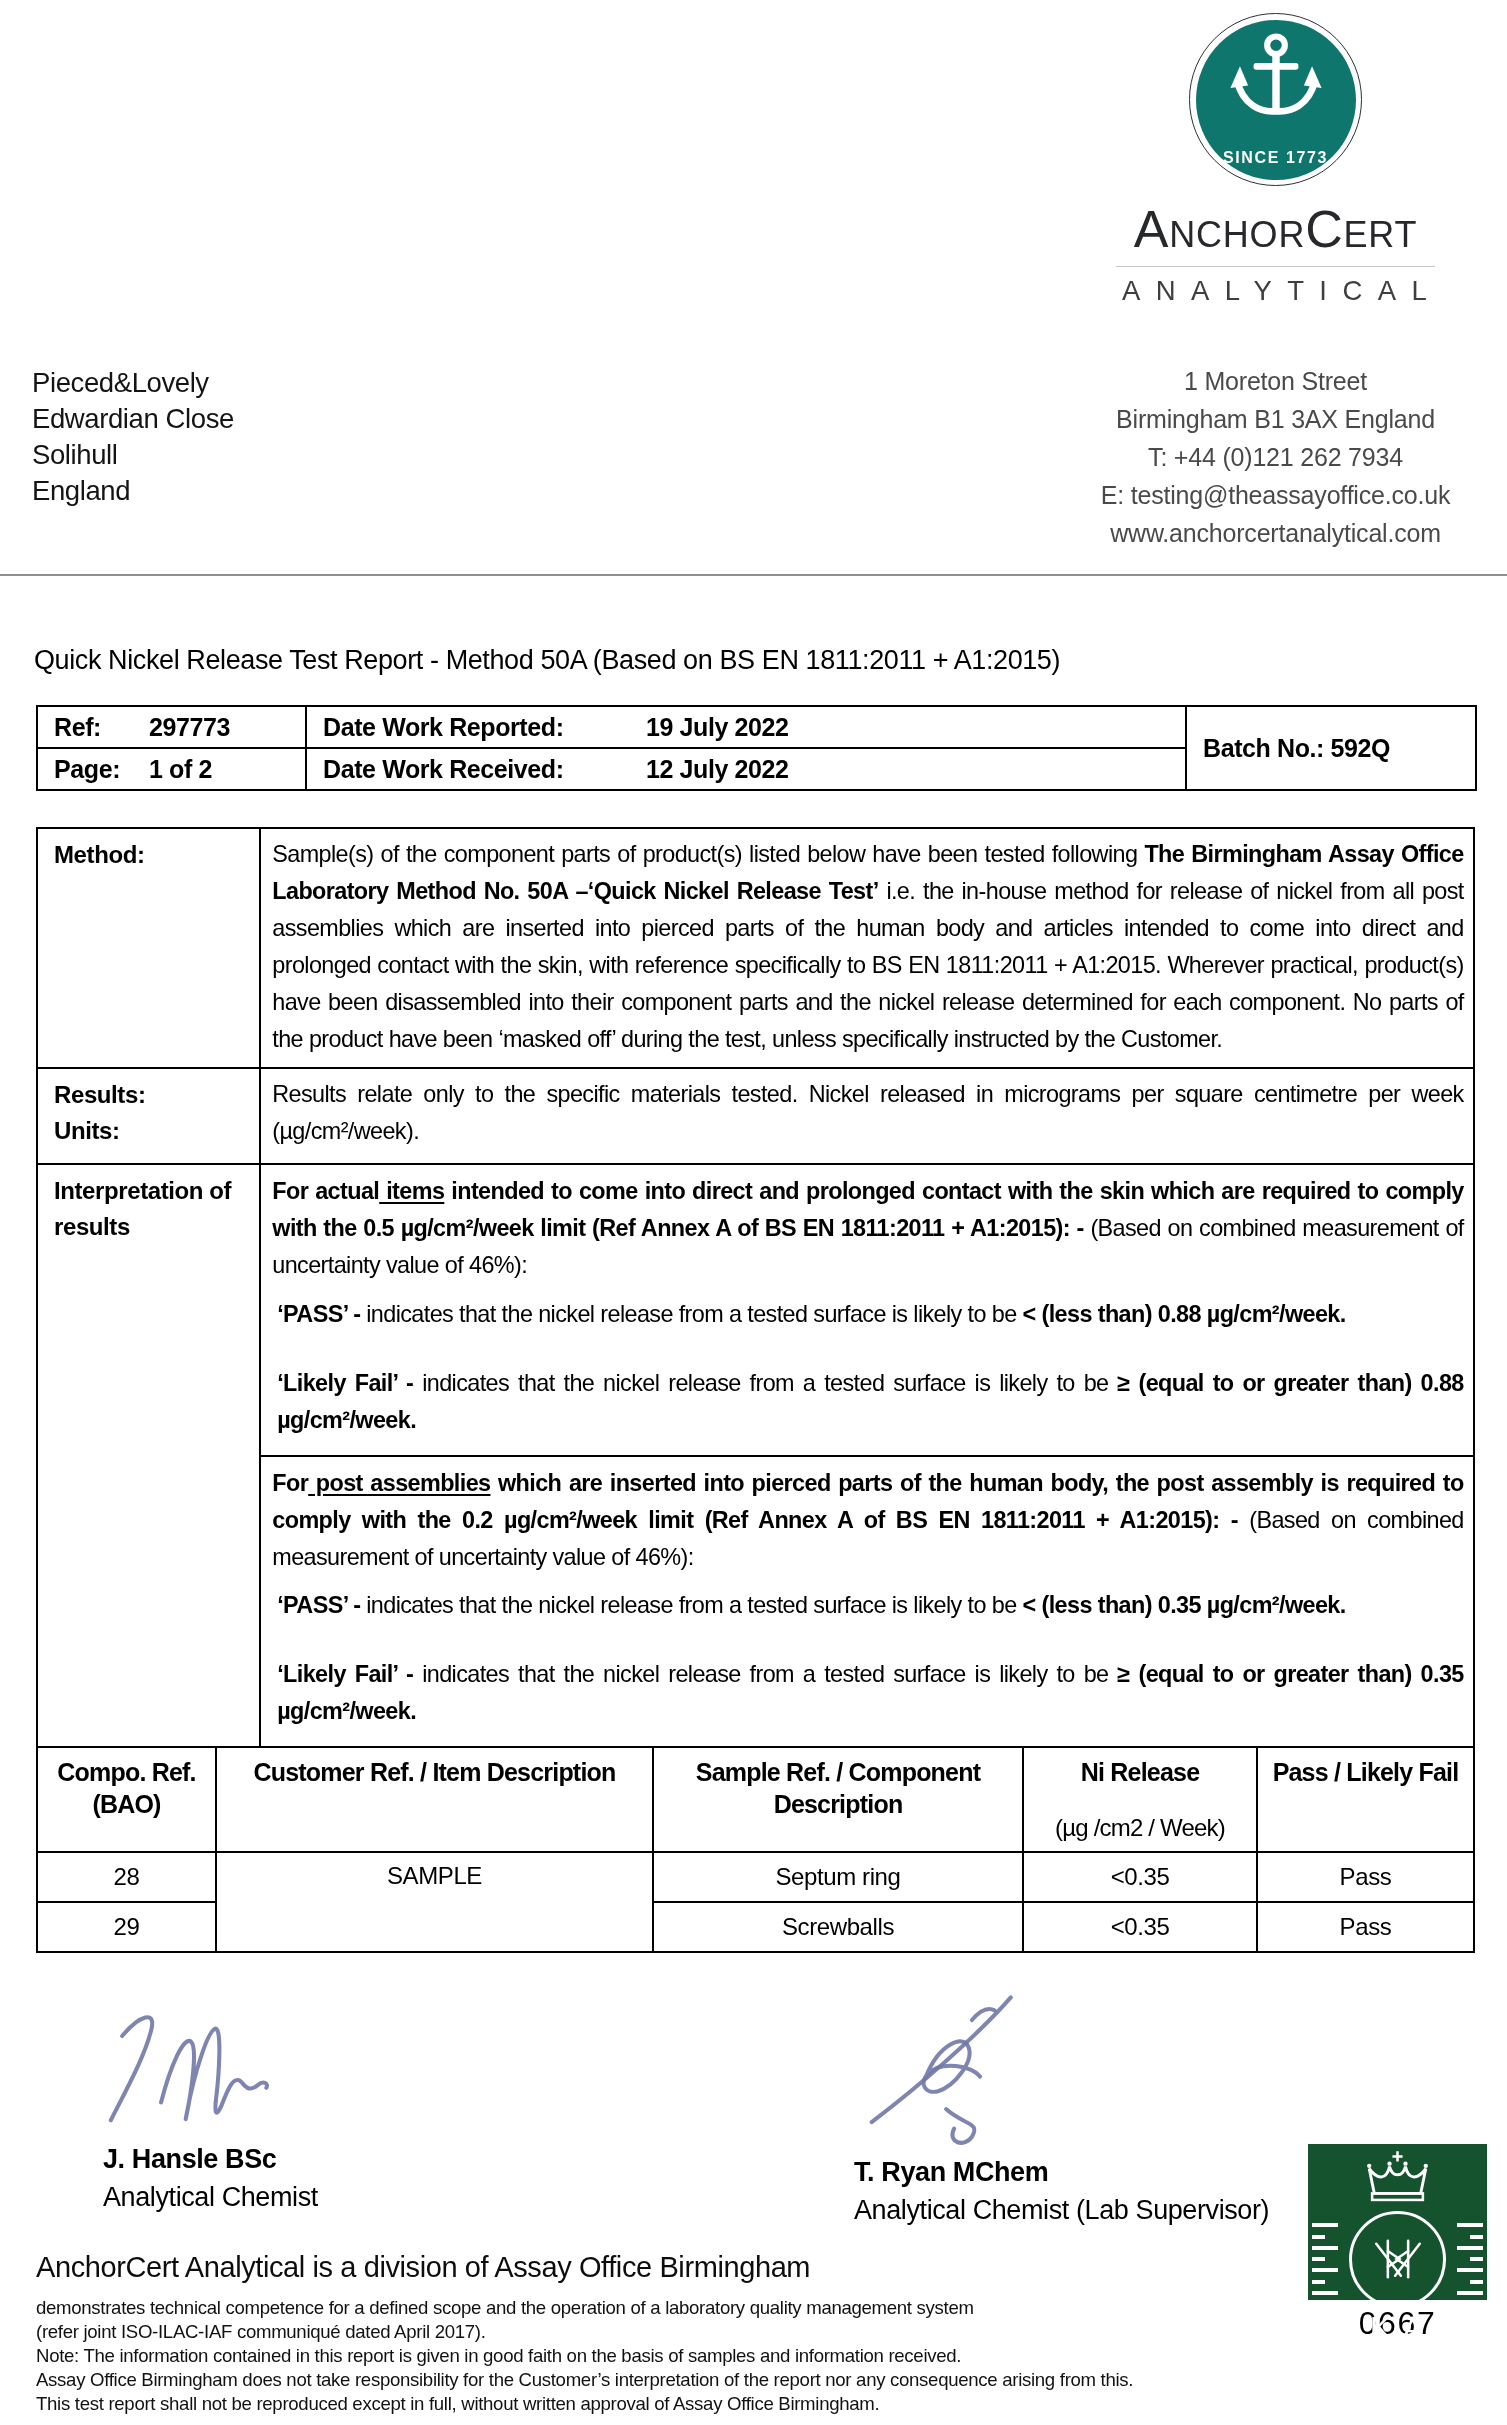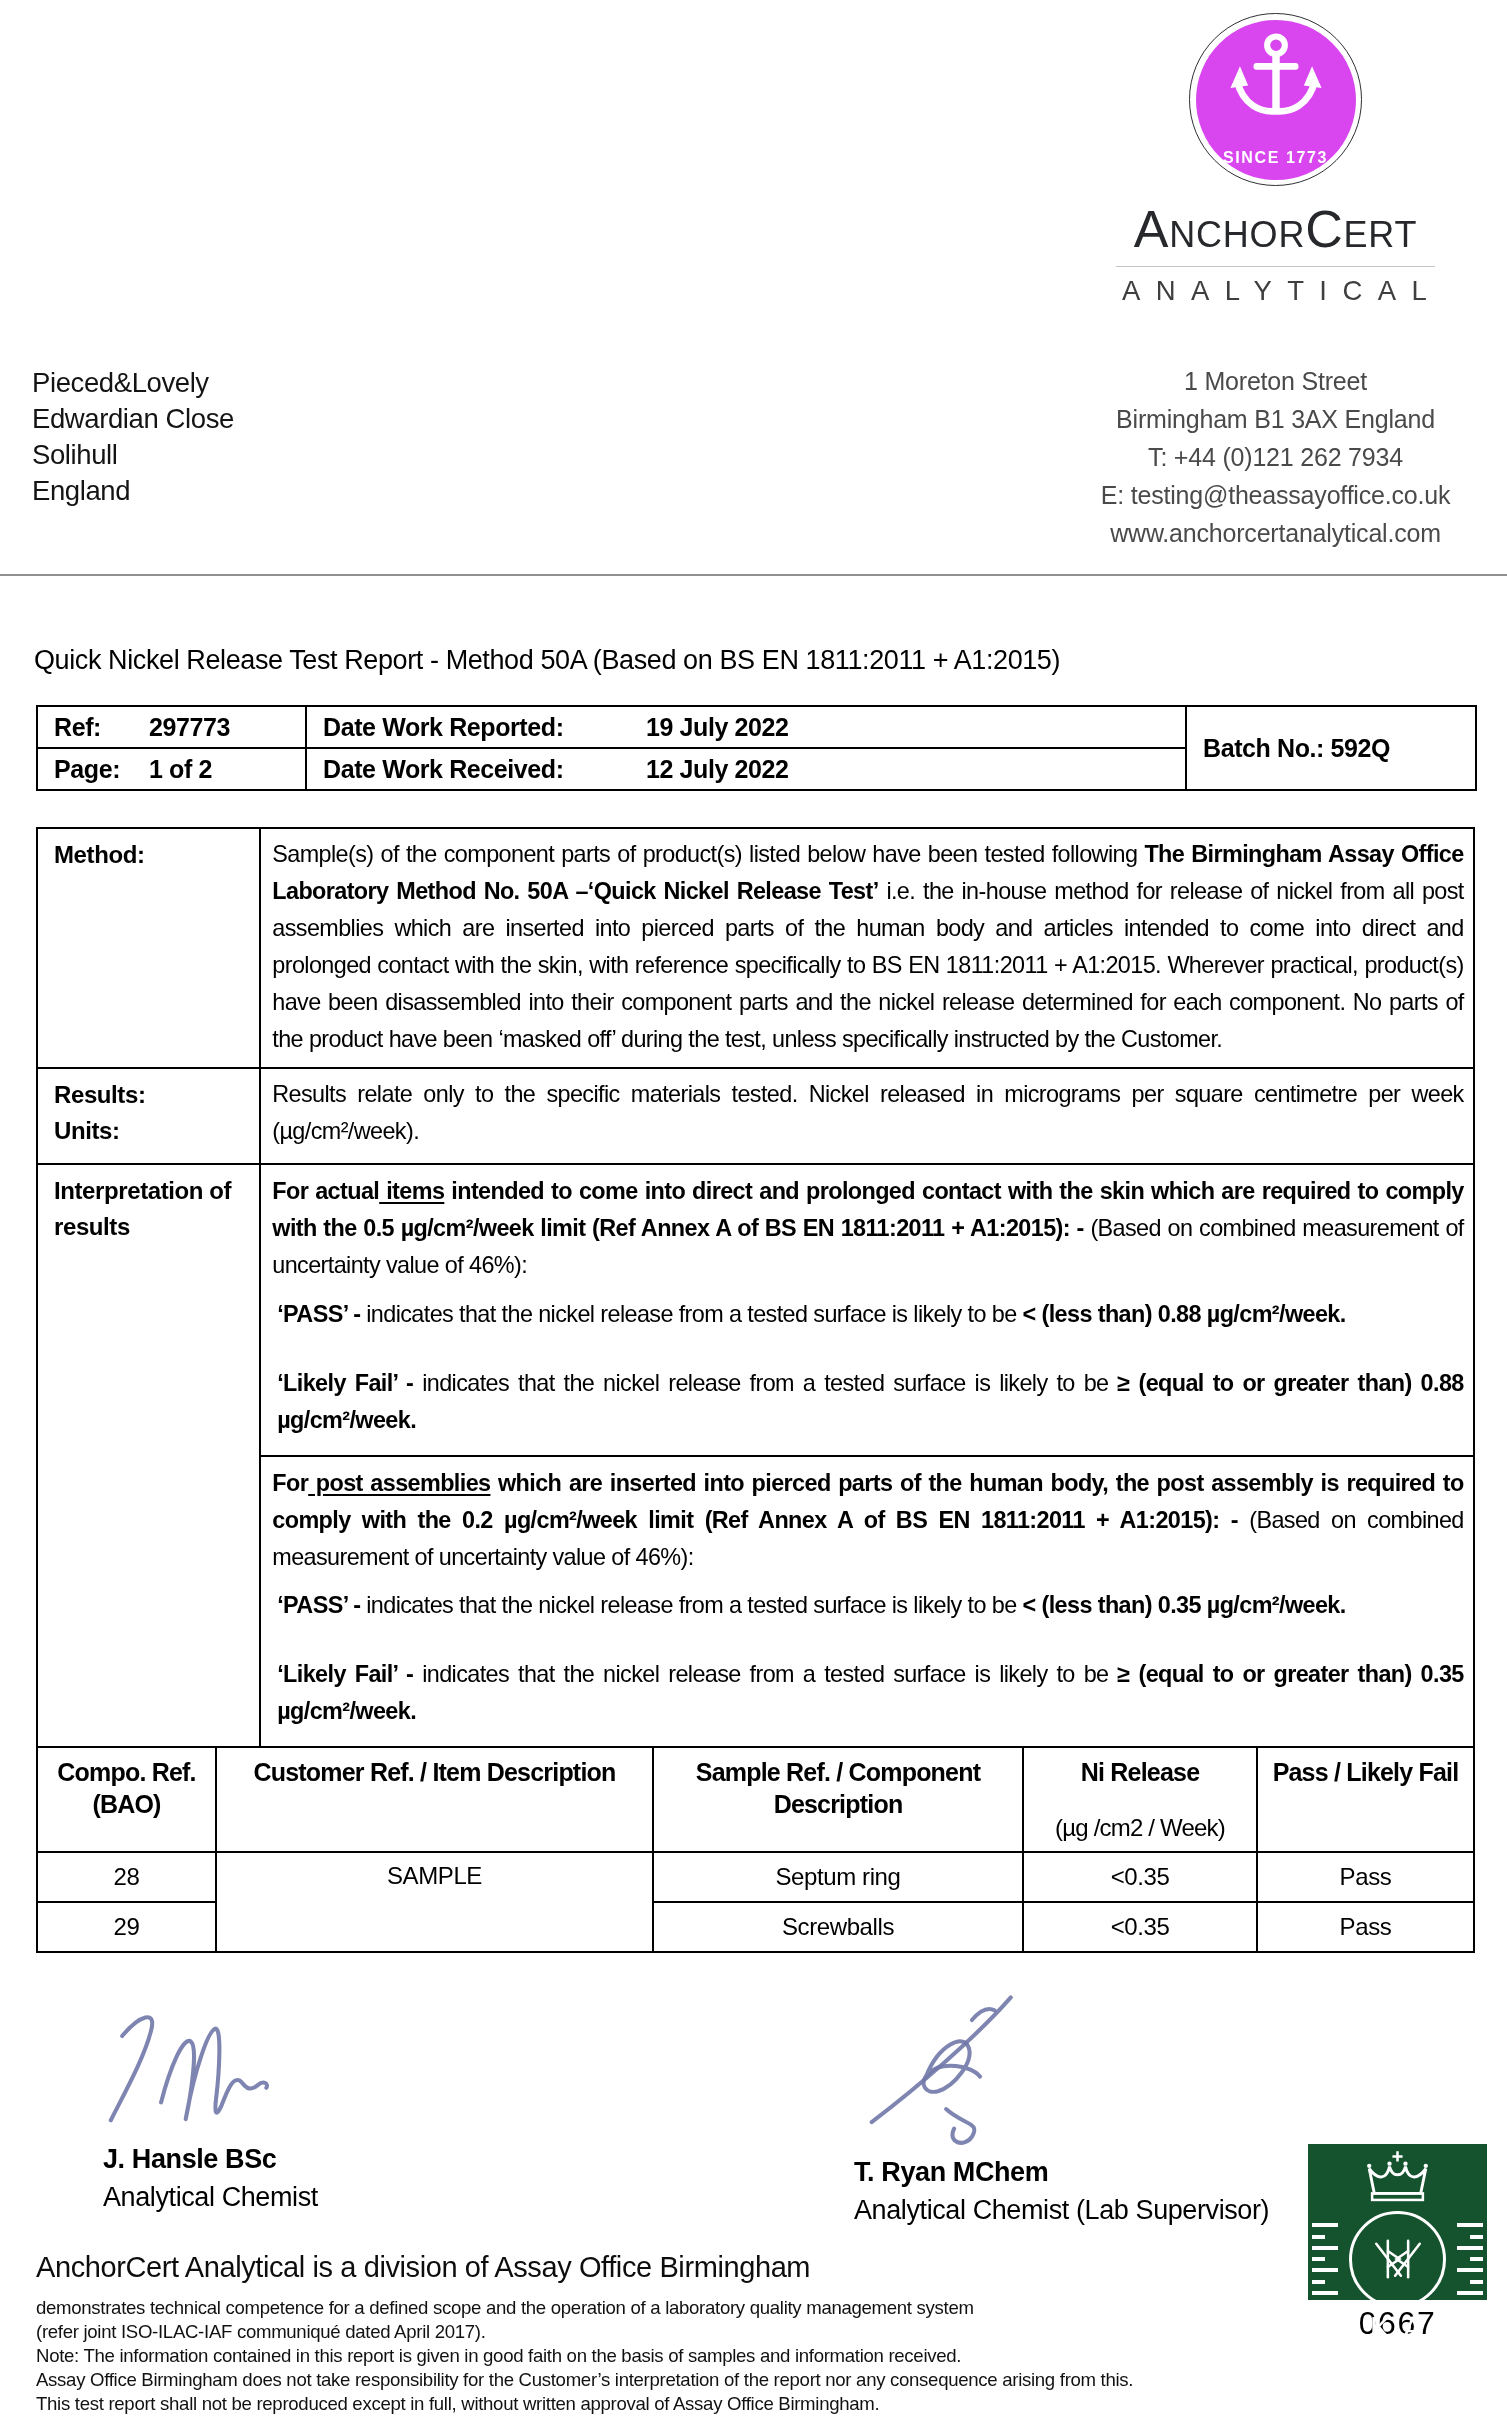--- a/index.html
+++ b/index.html
@@ -3,21 +3,21 @@
 <meta charset="utf-8">
 <style>
   html,body{margin:0;padding:0;background:#fff;}
   .page{position:relative;width:1507px;height:2426px;background:#fff;overflow:hidden;
         font-family:"Liberation Sans","DejaVu Sans",sans-serif;color:#000;}
 
   
   .logo{position:absolute;left:1114px;top:13px;width:323px;text-align:center;}
   .logo-ring{width:171px;height:171px;margin:0 auto;border:1.6px solid #2e3033;border-radius:50%;
              display:flex;align-items:center;justify-content:center;}
-  .logo-circle{width:160px;height:160px;background:#d946ef;border-radius:50%;position:relative;}
+  .logo-circle{width:160px;height:160px;background:#0f766e;border-radius:50%;position:relative;}
   .logo-circle svg{position:absolute;left:50%;top:11.3px;transform:translateX(-50%);}
   .logo-since{position:absolute;bottom:13px;width:100%;color:#fff;font-size:16px;font-weight:600;letter-spacing:1.6px;}
   .logo-brand{margin-top:13px;font-variant:small-caps;font-size:52px;font-weight:500;color:#26282b;letter-spacing:0.8px;}
   .logo-rule{height:1.6px;background:#c4c4c4;margin:6.5px 1.6px 8px;}
   .logo-sub{font-size:27.5px;letter-spacing:15.4px;text-indent:8px;color:#3f3f3f;}
 
   .address{position:absolute;left:32px;top:365px;font-size:27.5px;line-height:36px;letter-spacing:-0.4px;color:#141414;}
   .contact{position:absolute;left:1059px;top:362px;width:433px;text-align:center;
            font-size:25px;line-height:38px;letter-spacing:-0.2px;color:#4a4a4a;}
   .header-rule{position:absolute;left:0;top:574px;width:1507px;height:1.6px;background:#8f8f8f;}

